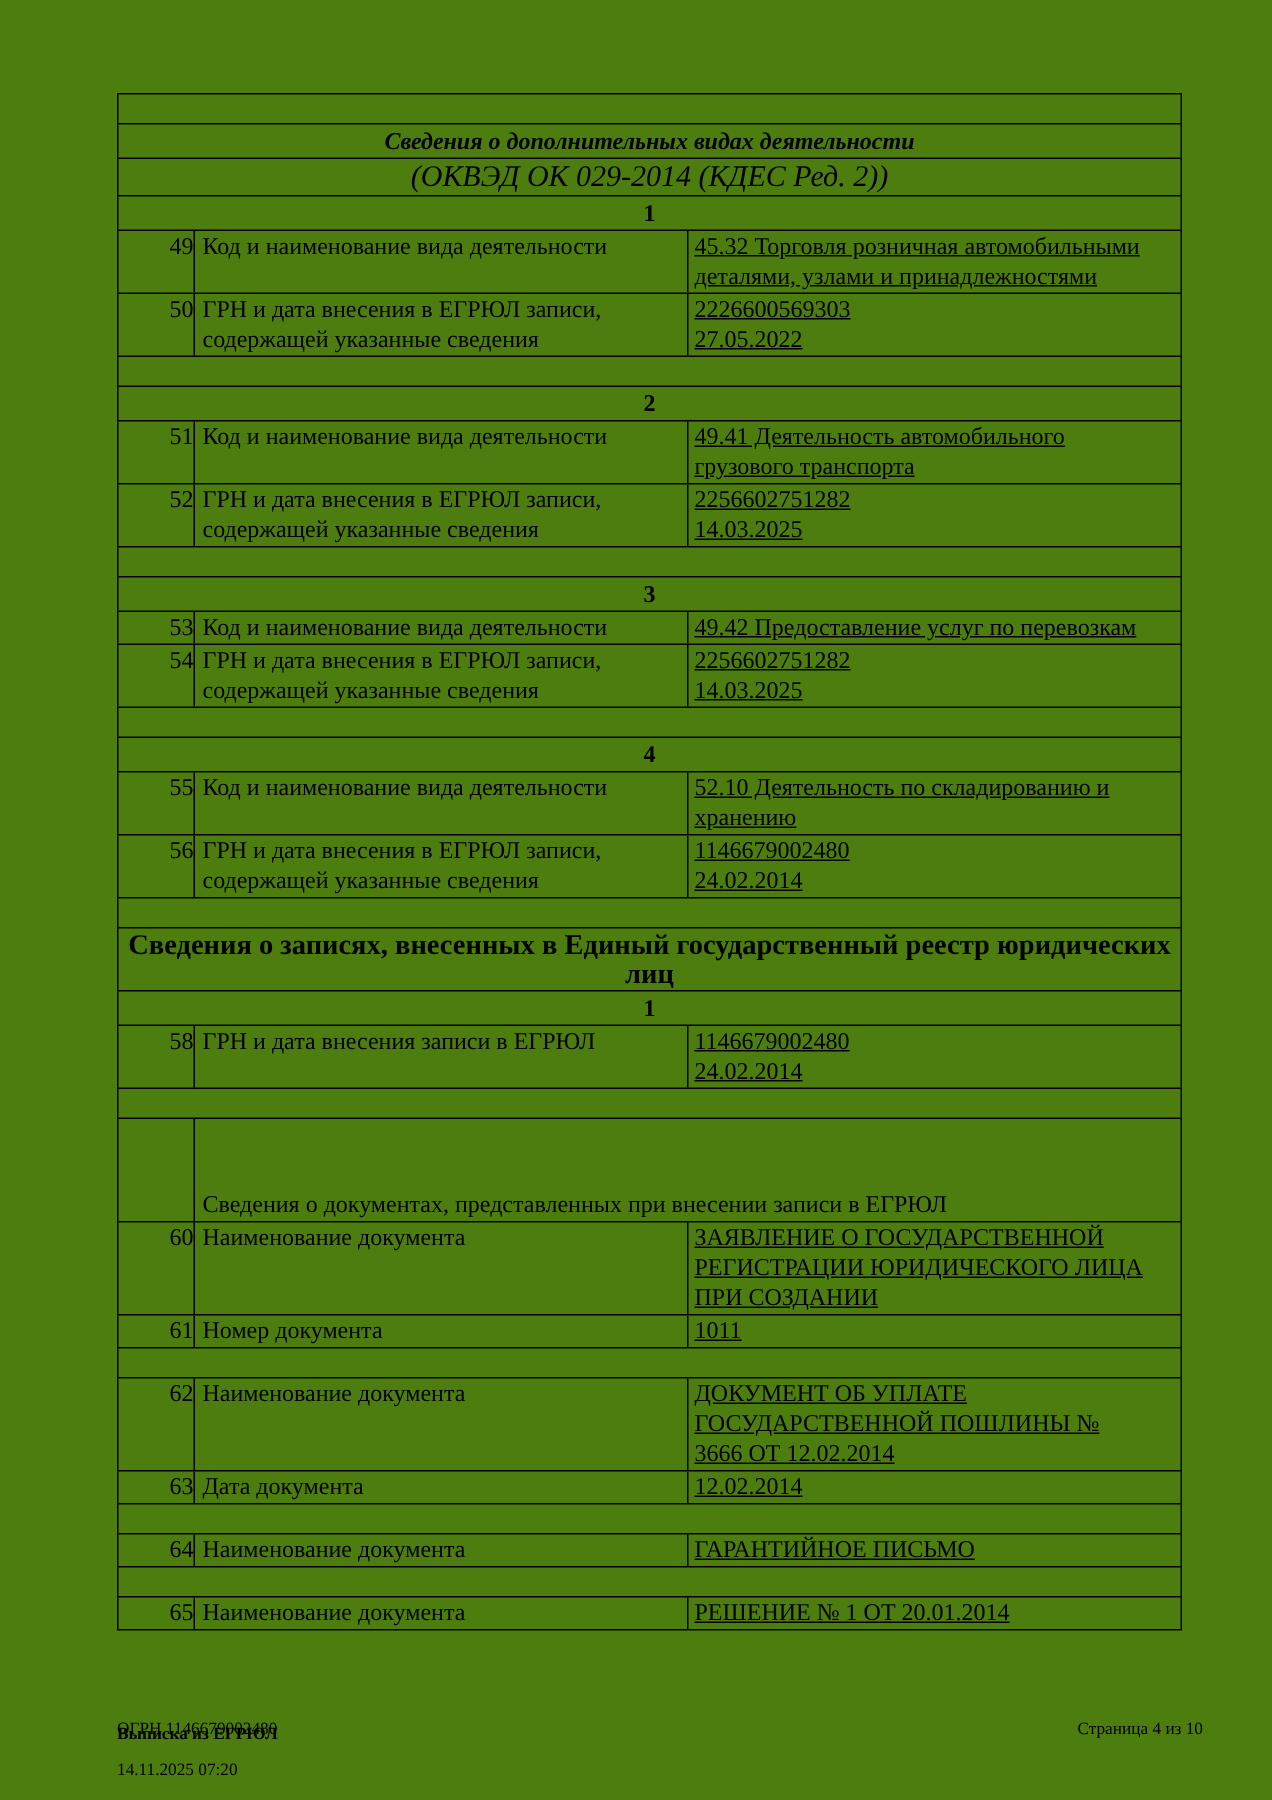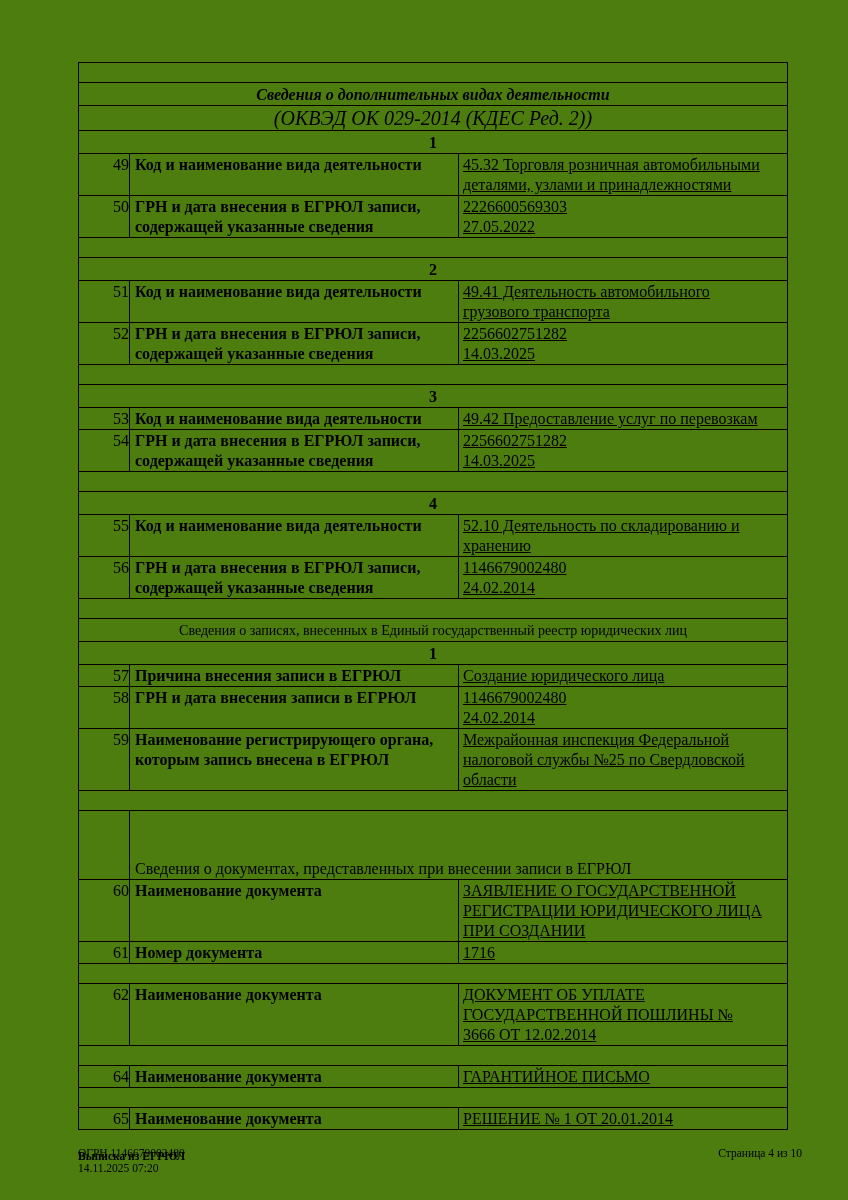--- a/index.html
+++ b/index.html
@@ -24,50 +24,49 @@
   .row > div, .row > span { box-sizing: border-box; }
 
   .row-spacer { height: 20px; }
 
   .row-title, .row-subtitle, .row-num, .row-section {
     display: block; text-align: center; line-height: 19px;
   }
   .row-title   { font-weight: bold; font-style: italic; font-size: 16px;  padding: 2px 0 1px; }
   .row-subtitle{ font-style: italic; font-size: 20px; padding: 3px 0 2px; }
   .row-num     { font-weight: bold; font-size: 16px; padding: 2px 0 1px; }
-  .row-section { font-weight: normal; font-size: 14px; padding: 2px 0 1px; }
+  .row-section { font-weight: bold; font-size: 19px; padding: 2px 0 1px; }
 
   .c-num {
     flex: none; width: 51px;
     border-right: 1px solid #000;
     text-align: right; padding-top: 1px;
   }
   .c-label {
     flex: none; width: 329px;
     border-right: 1px solid #000;
     padding: 1px 4px 0 5px;
     white-space: pre-line;
-    font-weight: bold;
   }
   .c-value {
     flex: 1;
     padding: 1px 2px 0 4px;
     white-space: pre-line;
     text-decoration: underline;
   }
   .c-span { flex: 1; padding: 1px 4px 0 5px; margin-top: 47px; }
 
   
   .footer {
     position: absolute; left: 78px; top: 1137px; width: 724px;
     font-size: 11.5px; line-height: 12px;
   }
   .f-left { position: absolute; left: 0; top: 13px; }
   .f-doc  { font-weight: bold; }
-  .f-date { margin-top: 0; }
+  .f-date { margin-top: 12px; }
   .f-center { position: absolute; left: 0; right: 0; top: 10px; text-align: left; }
   .f-right  { position: absolute; right: 0; top: 10px; }
 </style>
 </head>
 <body>
 
 <div class="page">
   <div class="tbl" id="doc-table">
       <div class="row row-spacer"></div>
       <div class="row row-title">Сведения о дополнительных видах деятельности</div>
@@ -127,62 +126,54 @@
         <div class="c-num">56</div>
         <div class="c-label">ГРН и дата внесения в ЕГРЮЛ записи,
 содержащей указанные сведения</div>
         <div class="c-value">1146679002480
 24.02.2014</div>
       </div>
       <div class="row row-spacer"></div>
       <div class="row row-section">Сведения о записях, внесенных в Единый государственный реестр юридических лиц</div>
       <div class="row row-num">1</div>
       <div class="row row-data">
-        <div class="c-num">57</div>
-        <div class="c-label">Причина внесения записи в ЕГРЮЛ</div>
-        <div class="c-value">Создание юридического лица</div>
-      </div>
-      <div class="row row-data">
         <div class="c-num">58</div>
         <div class="c-label">ГРН и дата внесения записи в ЕГРЮЛ</div>
         <div class="c-value">1146679002480
 24.02.2014</div>
-      </div>
-      <div class="row row-data">
-        <div class="c-num">59</div>
-        <div class="c-label">Наименование регистрирующего органа,
-которым запись внесена в ЕГРЮЛ</div>
-        <div class="c-value">Межрайонная инспекция Федеральной
-налоговой службы №25 по Свердловской
-области</div>
       </div>
       <div class="row row-spacer"></div>
       <div class="row row-subheader">
         <div class="c-num"></div>
         <div class="c-span">Сведения о документах, представленных при внесении записи в ЕГРЮЛ</div>
       </div>
       <div class="row row-data">
         <div class="c-num">60</div>
         <div class="c-label">Наименование документа</div>
         <div class="c-value">ЗАЯВЛЕНИЕ О ГОСУДАРСТВЕННОЙ
 РЕГИСТРАЦИИ ЮРИДИЧЕСКОГО ЛИЦА
 ПРИ СОЗДАНИИ</div>
       </div>
       <div class="row row-data">
         <div class="c-num">61</div>
         <div class="c-label">Номер документа</div>
-        <div class="c-value">1716</div>
+        <div class="c-value">1011</div>
       </div>
       <div class="row row-spacer"></div>
       <div class="row row-data">
         <div class="c-num">62</div>
         <div class="c-label">Наименование документа</div>
         <div class="c-value">ДОКУМЕНТ ОБ УПЛАТЕ
 ГОСУДАРСТВЕННОЙ ПОШЛИНЫ №
 3666 ОТ 12.02.2014</div>
+      </div>
+      <div class="row row-data">
+        <div class="c-num">63</div>
+        <div class="c-label">Дата документа</div>
+        <div class="c-value">12.02.2014</div>
       </div>
       <div class="row row-spacer"></div>
       <div class="row row-data">
         <div class="c-num">64</div>
         <div class="c-label">Наименование документа</div>
         <div class="c-value">ГАРАНТИЙНОЕ ПИСЬМО</div>
       </div>
       <div class="row row-spacer"></div>
       <div class="row row-data">
         <div class="c-num">65</div>

